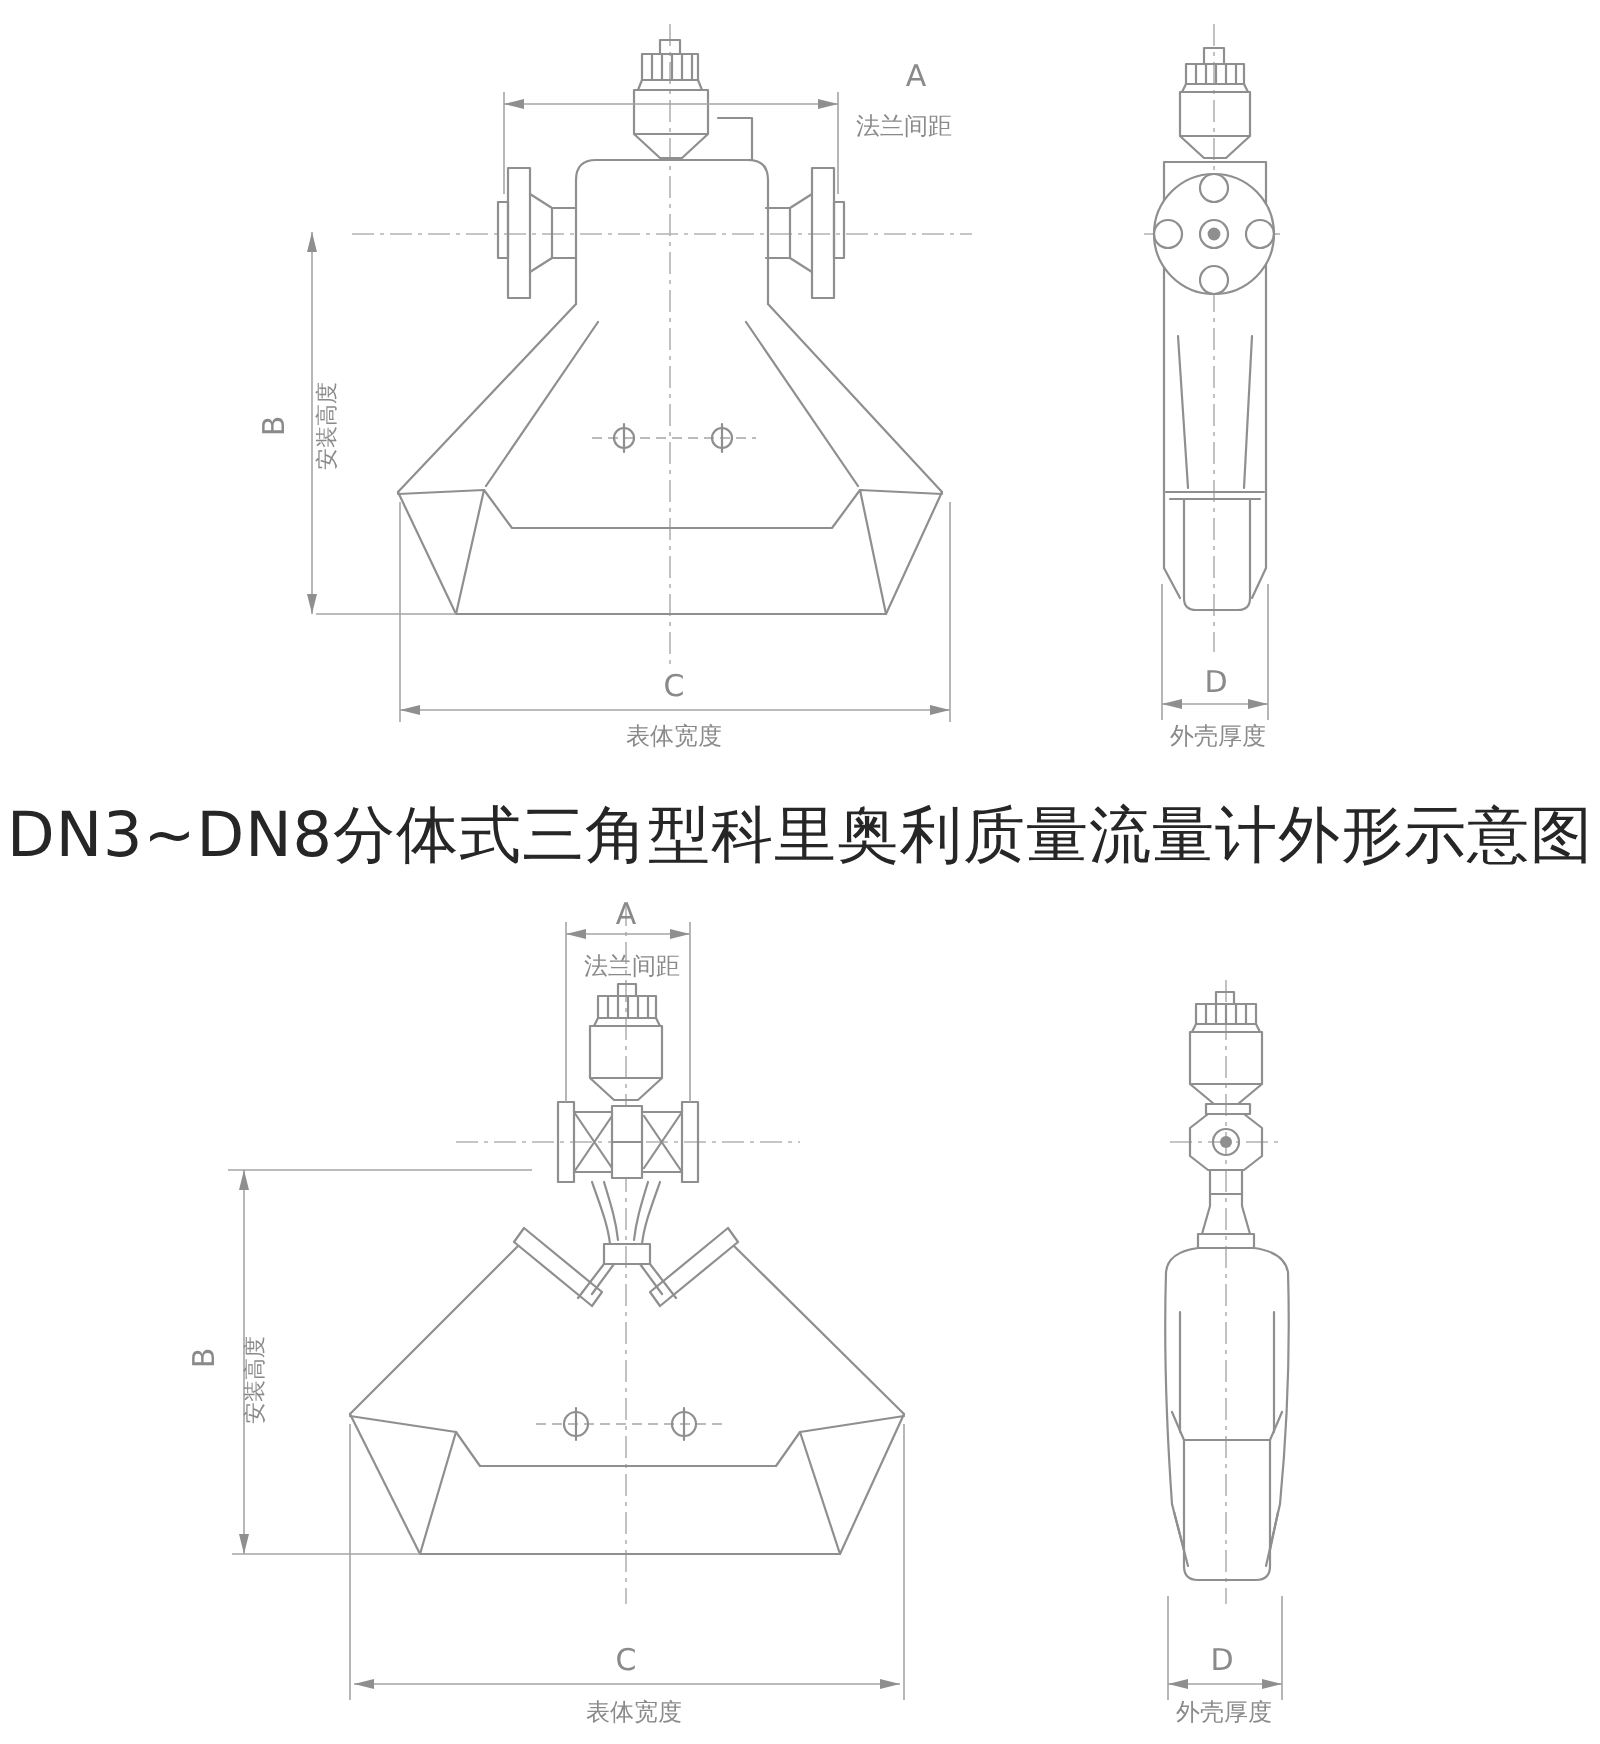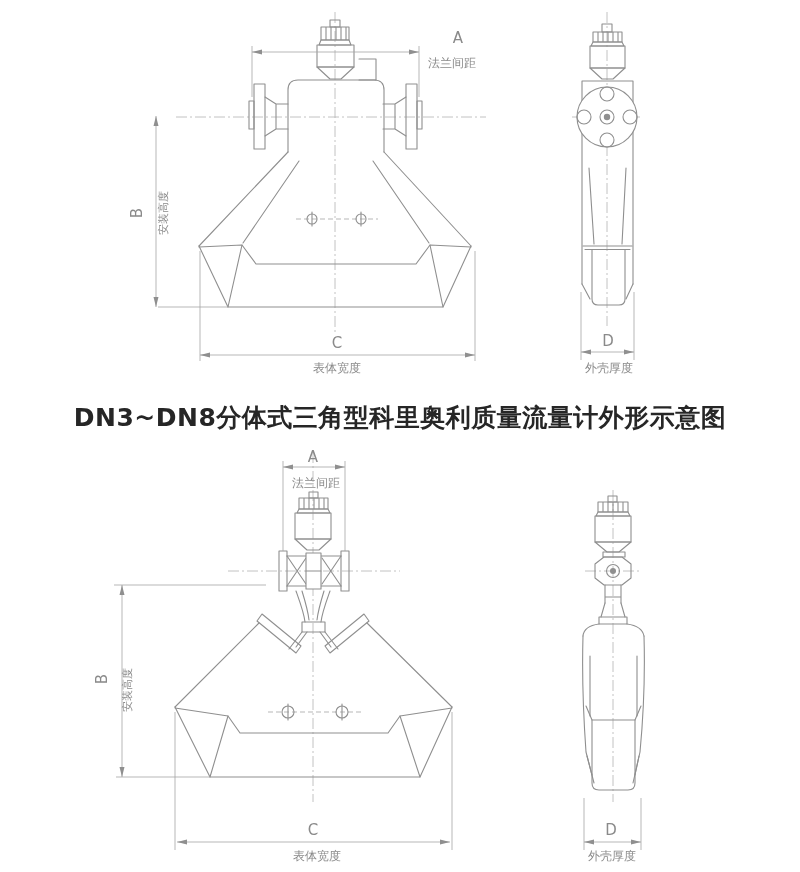--- a/index.html
+++ b/index.html
@@ -2,21 +2,21 @@
 <html><head>
 <meta charset="utf-8">
 <style>
   html,body{margin:0;padding:0;background:#ffffff;}
   .page{position:relative;width:800px;height:872px;background:#ffffff;overflow:hidden;
         font-family:"DejaVu Sans","Liberation Sans",sans-serif;}
   .fig{position:absolute;left:0;}
   #fig-top{top:0;}
   #fig-bottom{top:445px;}
   .title{position:absolute;top:396px;left:0;width:800px;height:44px;line-height:44px;
-         text-align:center;font-size:25px;font-weight:700;letter-spacing:0.5px;color:#262626;}
+         text-align:center;font-size:31px;font-weight:400;letter-spacing:0.5px;color:#262626;}
   
   .ln{fill:none;stroke:#8f8f8f;stroke-width:1.1;stroke-linejoin:round;stroke-linecap:round;}
   .thin{fill:none;stroke:#a5a5a5;stroke-width:0.8;}
   .cl{fill:none;stroke:#b2b2b2;stroke-width:0.8;stroke-dasharray:11 3 2 3;}
   .dash{fill:none;stroke:#a5a5a5;stroke-width:0.8;stroke-dasharray:5 3;}
   .arr{fill:#8f8f8f;stroke:none;}
   .fillw{fill:#ffffff;}
   .dimtxt{fill:#8a8a8a;font-family:"DejaVu Sans","Liberation Sans",sans-serif;}
   .sz15{font-size:15px;}
   .sz12{font-size:12px;}

